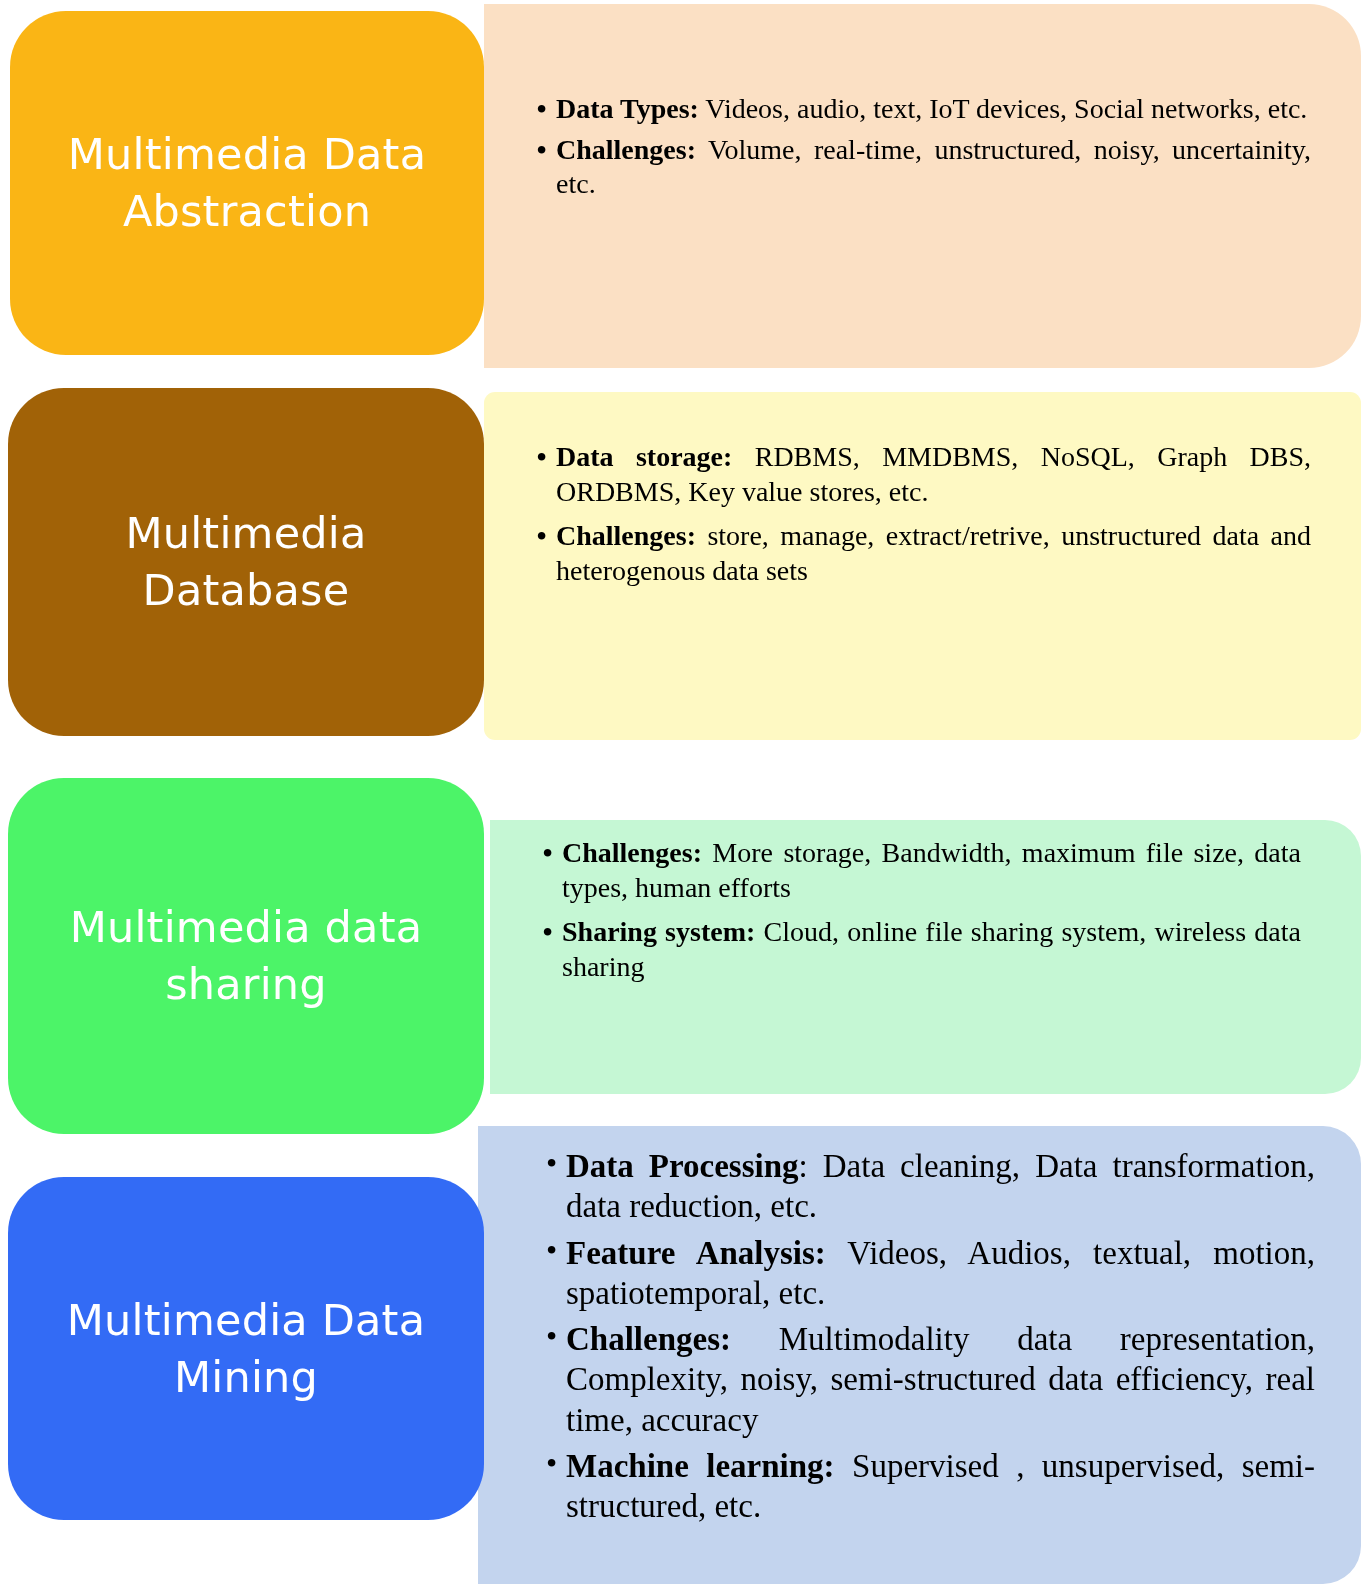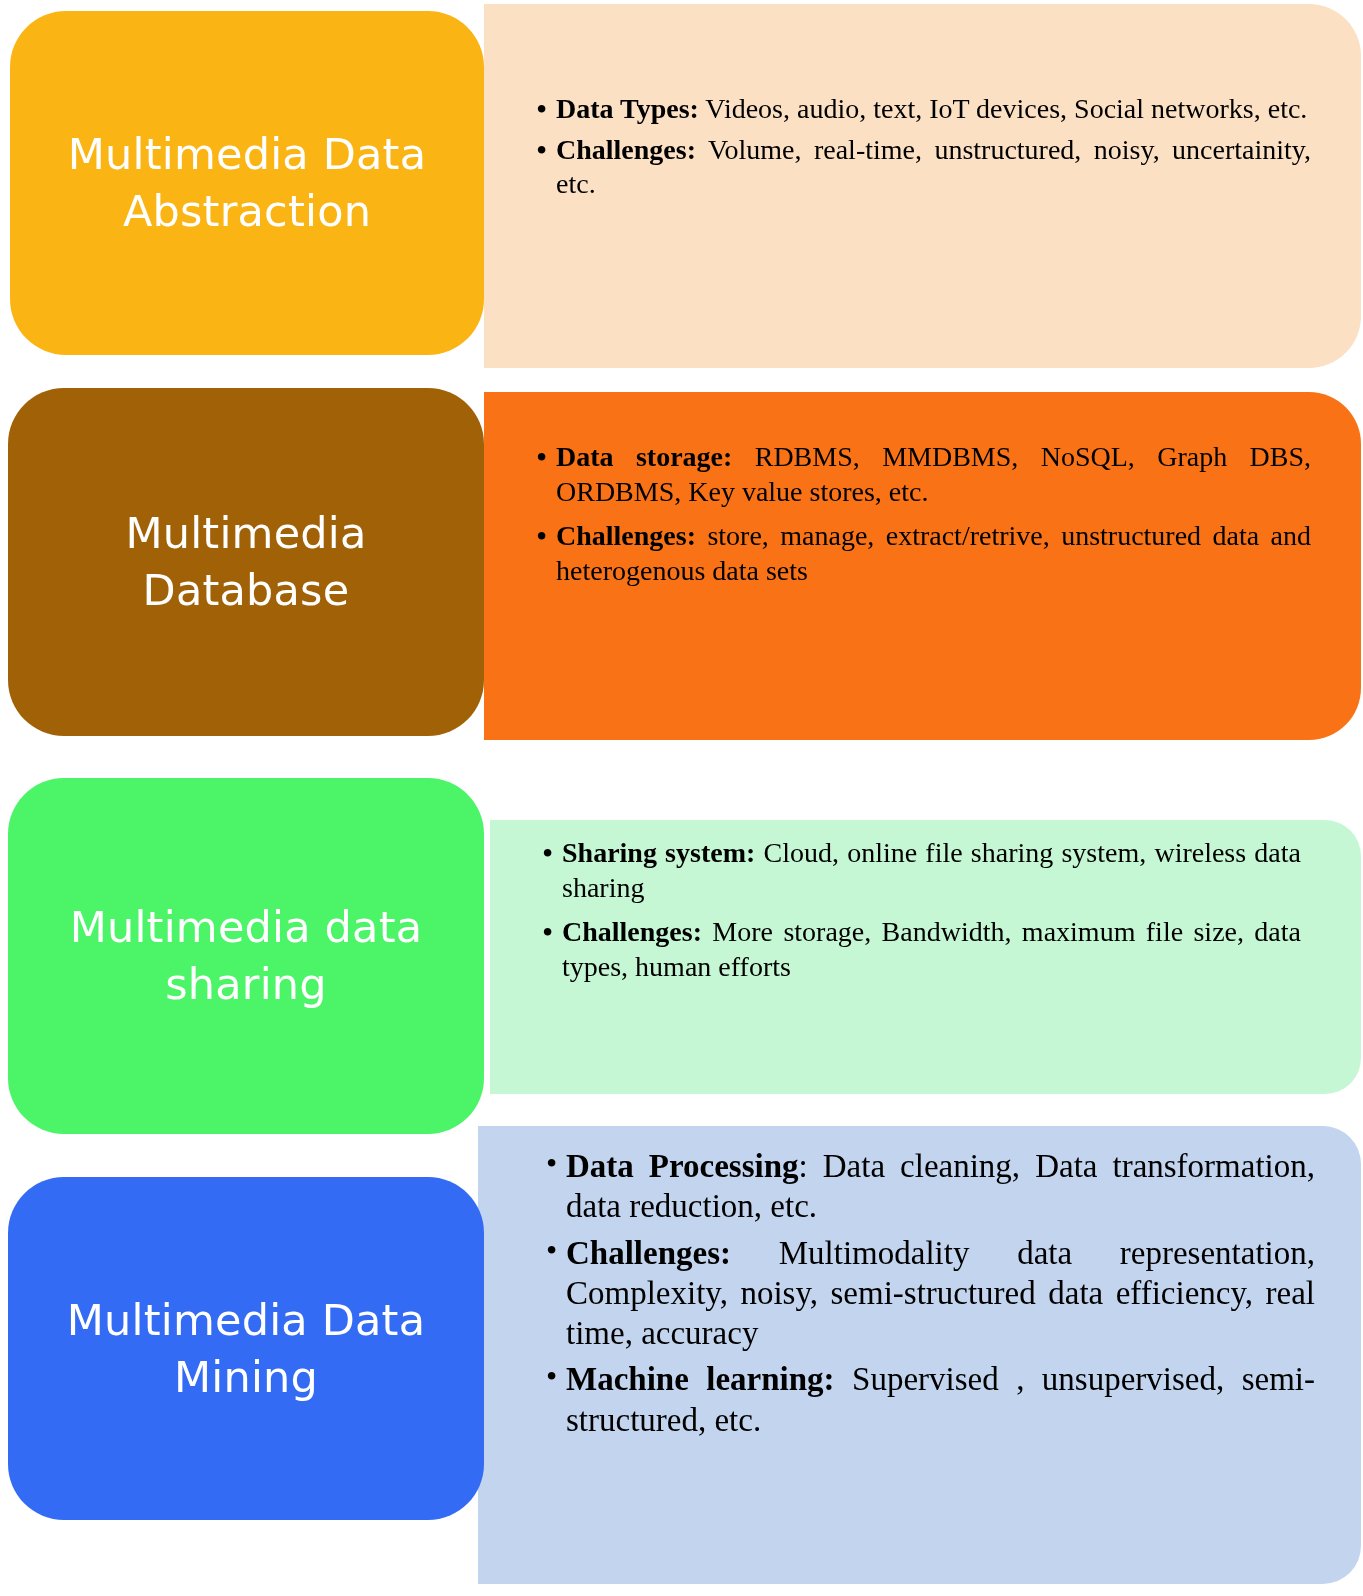--- a/index.html
+++ b/index.html
@@ -152,43 +152,44 @@
     <ul>
       <li><span class="lead">Data Types:</span><span class="body"> Videos, audio, text, IoT devices, Social networks, etc.</span></li>
       <li><span class="lead">Challenges:</span><span class="body"> Volume, real-time, unstructured, noisy, uncertainity, etc.</span></li>
     </ul>
   </div>
 
   <div class="label-box" id="box-database" style="background: #a16207;">
     <span class="label-text">Multimedia
 Database</span>
   </div>
-  <div class="detail-panel" id="panel-database" style="background: #f97316;">
+  <div class="detail-panel" id="panel-database" style="background: #fef9c3; border-radius: 11px;">
     <ul>
       <li><span class="lead">Data storage:</span><span class="body"> RDBMS, MMDBMS, NoSQL, Graph DBS, ORDBMS, Key value stores, etc.</span></li>
       <li><span class="lead">Challenges:</span><span class="body"> store, manage, extract/retrive, unstructured data and heterogenous data sets</span></li>
     </ul>
   </div>
 
   <div class="label-box" id="box-sharing" style="background: rgb(76, 244, 104);">
     <span class="label-text">Multimedia data
 sharing</span>
   </div>
   <div class="detail-panel" id="panel-sharing" style="background: rgb(197, 247, 212);">
     <ul>
+      <li><span class="lead">Challenges:</span><span class="body"> More storage, Bandwidth, maximum file size, data types, human efforts</span></li>
       <li><span class="lead">Sharing system:</span><span class="body"> Cloud, online file sharing system, wireless data sharing</span></li>
-      <li><span class="lead">Challenges:</span><span class="body"> More storage, Bandwidth, maximum file size, data types, human efforts</span></li>
     </ul>
   </div>
 
   <div class="label-box" id="box-mining" style="background: rgb(51, 107, 245);">
     <span class="label-text">Multimedia Data
 Mining</span>
   </div>
   <div class="detail-panel" id="panel-mining" style="background: rgb(195, 212, 238);">
     <ul>
       <li><span class="lead">Data Processing</span><span class="body">: Data cleaning, Data transformation, data reduction, etc.</span></li>
+      <li><span class="lead">Feature Analysis:</span><span class="body"> Videos, Audios, textual, motion, spatiotemporal, etc.</span></li>
       <li><span class="lead">Challenges:</span><span class="body"> Multimodality data representation, Complexity, noisy, semi-structured data efficiency, real time, accuracy</span></li>
       <li><span class="lead">Machine learning:</span><span class="body"> Supervised , unsupervised, semi-structured, etc.</span></li>
     </ul>
   </div>
 
 </div>
 
 </body></html>

